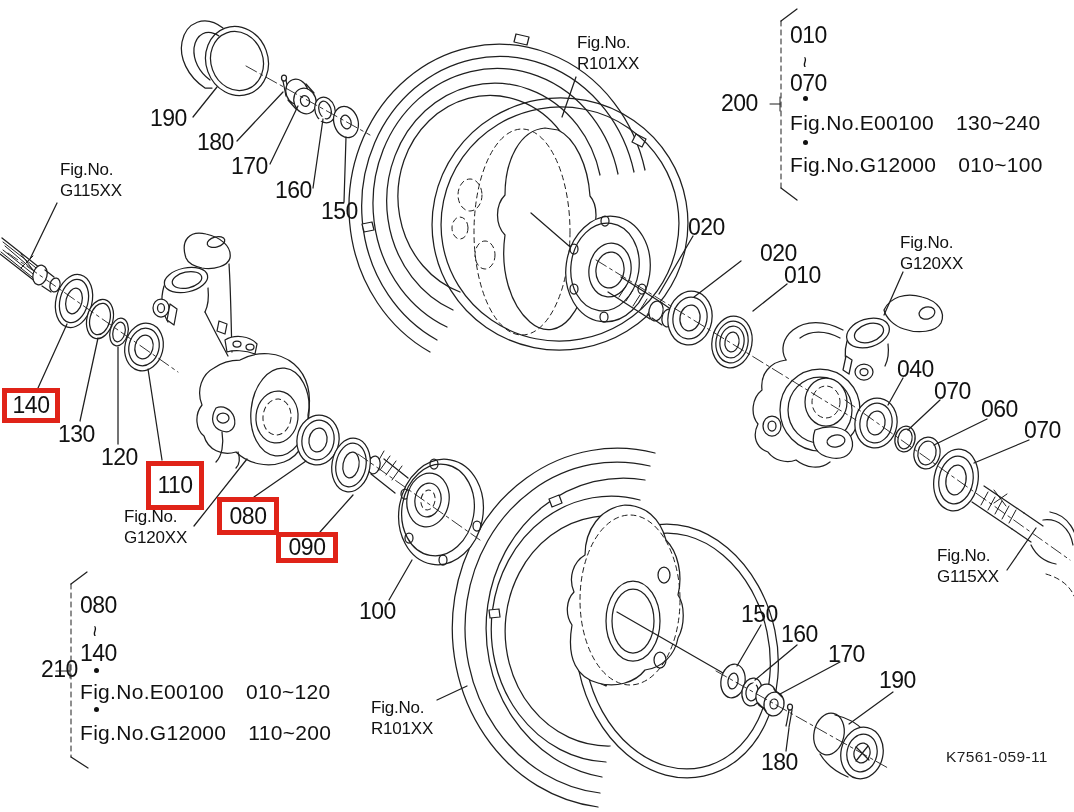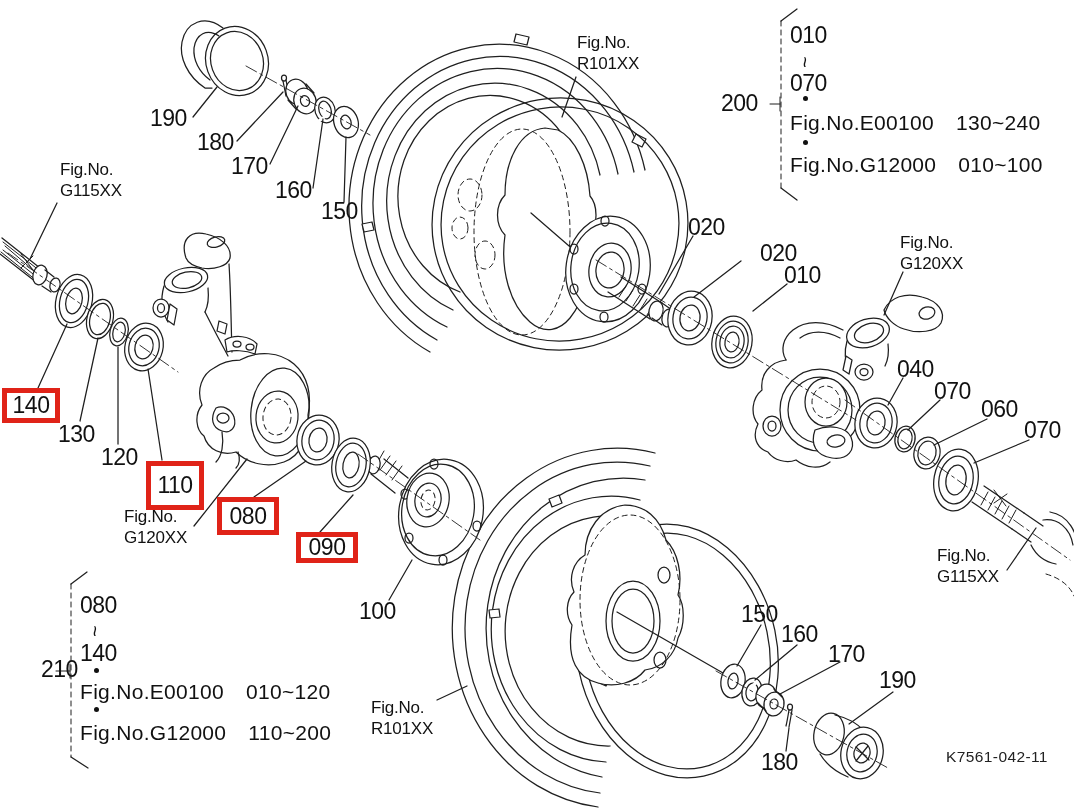--- a/index.html
+++ b/index.html
@@ -357,21 +357,21 @@
 </div>
 
 <div class="figref" style="left:124px;top:506px;">
   <span>Fig.No.</span><br>
   <span>G120XX</span>
 </div>
 
 <div class="callout boxed" style="left:217px;top:497px;width:62px;height:38px;">
   <span>080</span>
 </div>
-<div class="callout boxed" style="left:276px;top:532px;width:62px;height:31px;margin-left:20px;">
+<div class="callout boxed" style="left:276px;top:532px;width:62px;height:31px;">
   <span>090</span>
 </div>
 
 <div class="callout" style="left:359px;top:600px;">100</div>
 
 <div class="figref" style="left:577px;top:32px;">
   <span>Fig.No.</span><br>
   <span>R101XX</span>
 </div>
 
@@ -428,15 +428,15 @@
 <div class="entry" style="left:80px;top:681px;">
   <span>Fig.No.E00100</span>
   <span>010~120</span>
 </div>
 <div class="bdot" style="left:94px;top:707px;"></div>
 <div class="entry" style="left:80px;top:722px;">
   <span>Fig.No.G12000</span>
   <span>110~200</span>
 </div>
 
-<div class="code" style="left:946px;top:748px;">K7561-042-11</div>
+<div class="code" style="left:946px;top:748px;">K7561-059-11</div>
 
 </div>
 
 </body></html>

